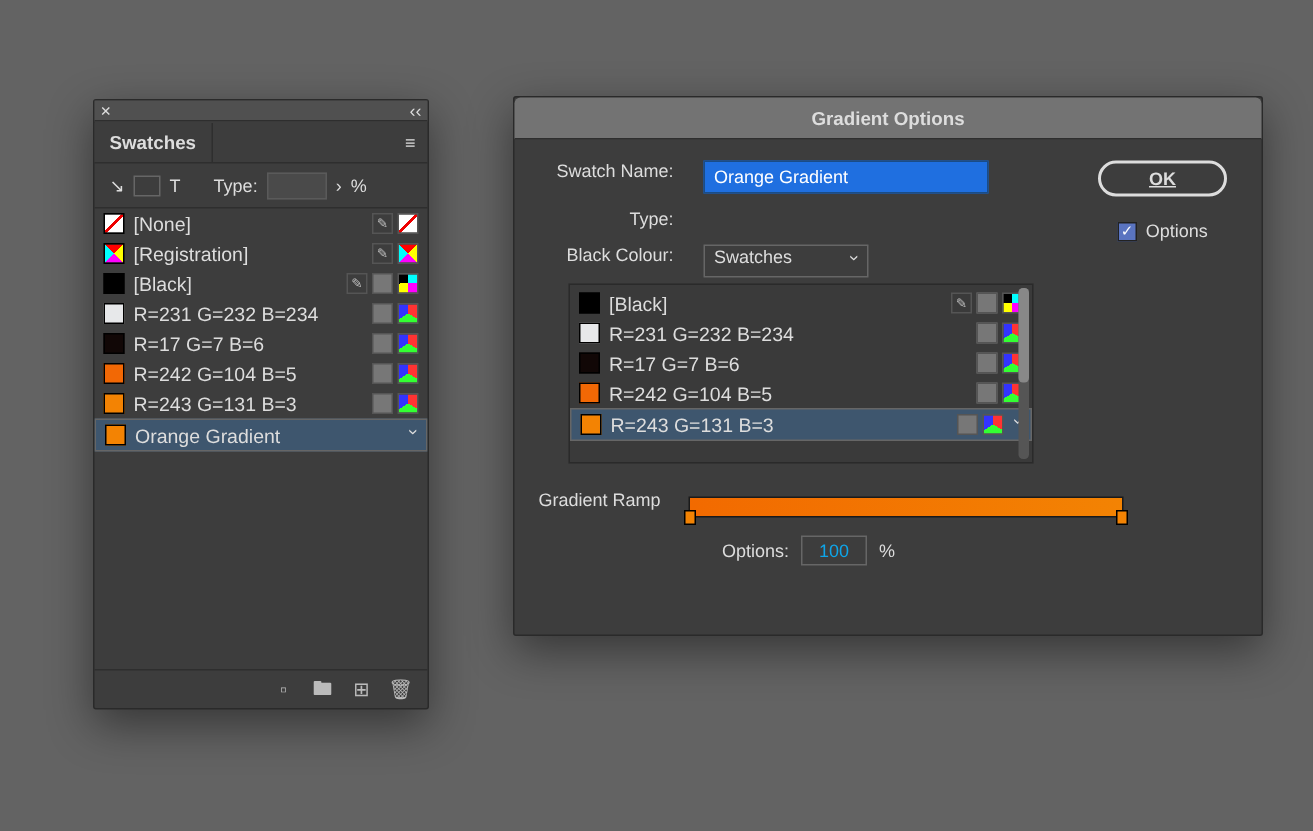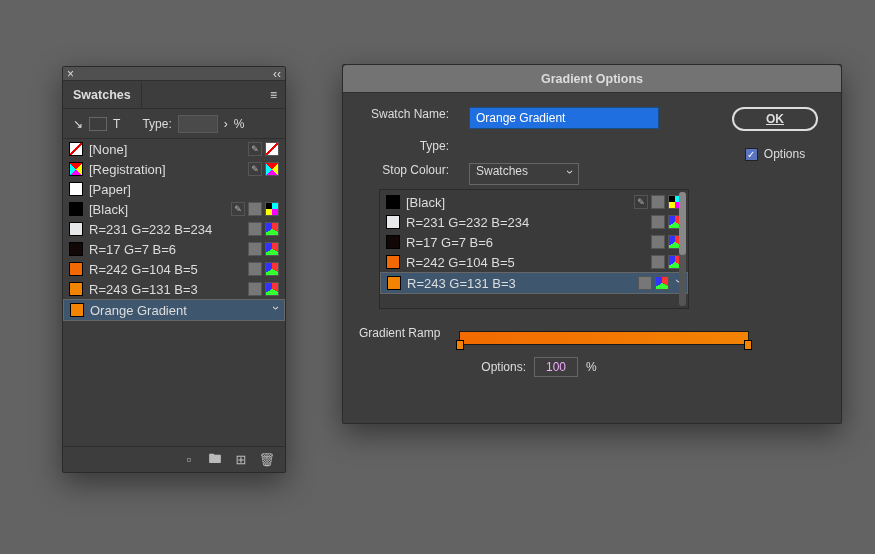--- a/index.html
+++ b/index.html
@@ -41,21 +41,21 @@
   .sel { height:22px; background:#3d3d3d; border:1px solid #666; padding:0 18px 0 6px; font-size:12px; color:#ddd; position:relative; min-width:130px; }
   .sel::after { content:"›"; position:absolute; right:6px; top:1px; transform:rotate(90deg); }
   .sub-list { border:1px solid #2a2a2a; background:#3a3a3a; height:120px; margin-left:20px; width:310px; position:relative; padding:2px 0; }
   .sub-scroll { position:absolute; right:2px; top:2px; bottom:2px; width:7px; background:#555; border-radius:3px; }
   .sub-scroll::before { content:""; display:block; width:100%; height:55%; background:#888; border-radius:3px; }
   .ramp-sec { margin-top:22px; }
   .ramp { height:14px; width:290px; margin:4px 0 12px 100px; background: linear-gradient(90deg, #f26a00 0%, #f38303 100%); position:relative; border:1px solid #1a1a1a; }
   .ramp-label { position:absolute; left:0; top:-5px; font-size:12px; }
   .stop-handle { position:absolute; top:8px; width:8px; height:10px; background:#f38303; border:1px solid #000; }
   .loc-row { display:flex; align-items:center; justify-content:center; gap:8px; }
-  .loc-field { width:44px; height:20px; background:#3d3d3d; border:1px solid #666; color:#f0abfc; text-align:center; font-size:12px; }
+  .loc-field { width:44px; height:20px; background:#3d3d3d; border:1px solid #666; color:#0ea5e9; text-align:center; font-size:12px; }
   .dlg-btn { width:86px; height:24px; border:1.5px solid #ddd; border-radius:14px; background:#3d3d3d; color:#ddd; display:flex; align-items:center; justify-content:center; font-size:12px; cursor:pointer; }
   .ok-btn { border-width:2px; font-weight:600;text-decoration:underline; }
   .chk { display:flex; align-items:center; gap:6px; font-size:12px; margin-top:6px; }
   .chk-box { width:13px; height:13px; background:#5a74c0; border:1px solid #222; display:flex; align-items:center; justify-content:center; font-size:10px; color:#fff; }
   .x-icon, .pencil-icon { width:14px; height:14px; display:flex; align-items:center; justify-content:center; font-size:10px; color:#bbb;}
 </style>
 </head>
 <body>
 
 <div class="panel swatches">
@@ -87,25 +87,20 @@
       </div>
       <div class="swrow">
         <span class="sw-thumb sw-reg"></span>
         <span class="sw-label">[Registration]</span>
         <div class="sw-icons">
           <span class="pencil-icon">✎</span>
           <span class="sw-thumb sw-reg"></span>
         </div>
       </div>
       <div class="swrow">
-        <span class="sw-thumb" style="background: rgb(255, 255, 255);"></span>
-        <span class="sw-label">[Paper]</span>
-        <div class="sw-icons"></div>
-      </div>
-      <div class="swrow">
         <span class="sw-thumb" style="background: rgb(0, 0, 0);"></span>
         <span class="sw-label">[Black]</span>
         <div class="sw-icons">
           <span class="pencil-icon">✎</span>
           <span class="grey-icon"></span>
           <span class="cmyk-icon"></span>
         </div>
       </div>
       <div class="swrow">
         <span class="sw-thumb" style="background: rgb(231, 232, 234);"></span>
@@ -161,21 +156,21 @@
       <div class="form-row">
         <label>Swatch Name:</label>
         <input class="txt txt-sel" style="width: 190px;" id="name-input" value="Orange Gradient">
       </div>
 
       <div class="form-row">
         <label>Type:</label>
       </div>
 
       <div class="form-row" style="margin-bottom:4px">
-        <label style="width:90px">Stop Colour:</label>
+        <label style="width:90px">Black Colour:</label>
         <div class="sel" style="min-width:110px">Swatches</div>
       </div>
 
       <div class="sub-list" id="stop-list">
         <div class="swrow">
             <span class="sw-thumb" style="background: rgb(0, 0, 0);"></span>
             <span class="sw-label">[Black]</span>
             <div class="sw-icons">
               <span class="pencil-icon">✎</span>
               <span class="grey-icon"></span>

